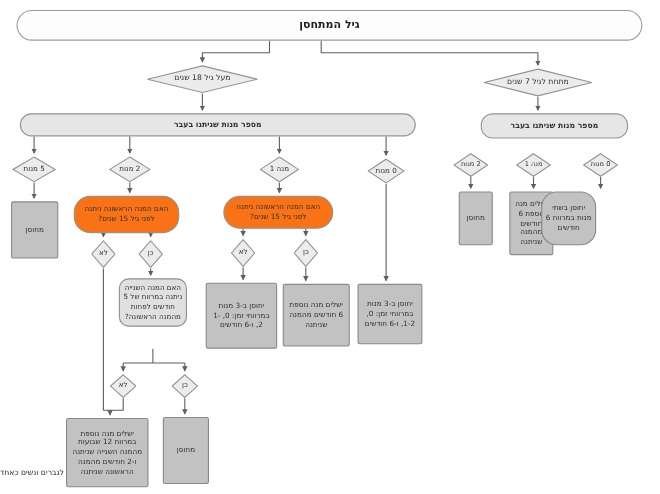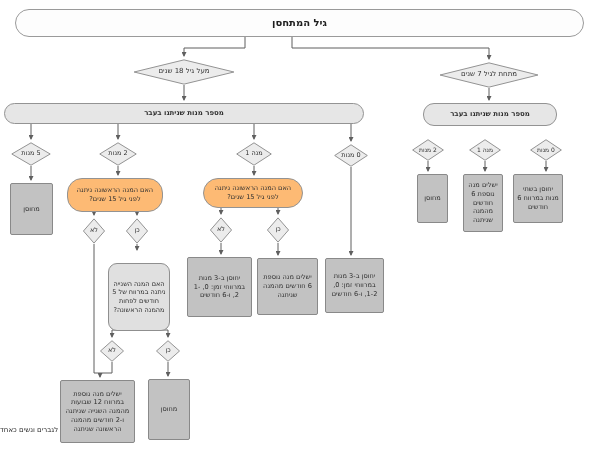--- a/index.html
+++ b/index.html
@@ -11,24 +11,24 @@
     position:absolute;box-sizing:border-box;
     display:flex;align-items:center;justify-content:center;
     text-align:center;line-height:1.32;
   }
   .banner{
     background:#fdfdfd;border:1px solid #9a9a9a;border-radius:14px;
     font-size:10px;font-weight:600;color:#1f1f1f;
   }
   .stadium{
     background:#e6e6e6;border:1px solid #939393;border-radius:11px;
-    font-size:7px;font-weight:600;
+    font-size:7px;font-weight:600;margin-left:14px;
   }
   .qbox{
-    background:#fdba74;border:1px solid #939393;border-radius:15px;
+    background:#f97316;border:1px solid #939393;border-radius:15px;
     font-size:6.6px;padding:2px 4px;
   }
   .qbox2{
     background:#e0e0e0;border:1px solid #8f8f8f;border-radius:9px;
     font-size:6.5px;padding:2px 3px;
   }
   .terminal{
     background:#c2c2c2;border:1px solid #898989;border-radius:2px;
     font-size:6.6px;padding:2px 3px;
   }
@@ -148,21 +148,21 @@
       </svg>
     <span class="lbl">לא</span>
   </div>
   <div class="dia" style="left:126px;top:218px;width:22px;height:26px;">
     <svg viewBox="0 0 100 60" preserveAspectRatio="none">
         <polygon points="50,2 98,30 50,58 2,30" fill="#ececec" stroke="#939393" vector-effect="non-scaling-stroke"></polygon>
       </svg>
     <span class="lbl">כן</span>
   </div>
 
-  <div class="node qbox2" style="left:108px;top:253px;width:62px;height:68px;margin-top:10px;">
+  <div class="node qbox2" style="left:108px;top:253px;width:62px;height:44px;">
     <span>האם המנה השנייה ניתנה במרווח של 5 חודשים לפחות מהמנה הראשונה?</span>
   </div>
   <div class="dia" style="left:100px;top:340px;width:24px;height:22px;">
     <svg viewBox="0 0 100 60" preserveAspectRatio="none">
         <polygon points="50,2 98,30 50,58 2,30" fill="#ececec" stroke="#939393" vector-effect="non-scaling-stroke"></polygon>
       </svg>
     <span class="lbl">לא</span>
   </div>
   <div class="dia" style="left:156px;top:340px;width:24px;height:22px;">
     <svg viewBox="0 0 100 60" preserveAspectRatio="none">
@@ -222,21 +222,21 @@
       </svg>
     <span class="lbl" style="font-size:6px;">0 מנות</span>
   </div>
 
   <div class="node terminal" style="left:417px;top:174px;width:31px;height:49px;">
     <span>מחוסן</span>
   </div>
   <div class="node terminal" style="left:463px;top:174px;width:40px;height:58px;">
     <span>ישלים מנה נוספת 6 חודשים מהמנה שניתנה</span>
   </div>
-  <div class="node terminal" style="left:513px;top:174px;width:50px;height:49px;">
+  <div class="node terminal" style="left:492px;top:174px;width:50px;height:49px;border-radius:14px;">
     <span>יחוסן בשתי מנות במרווח 6 חודשים</span>
   </div>
 
   <div id="footnote">
     <span>*מיועד לגברים ונשים כאחד</span>
   </div>
 
 </div>
 
 </body></html>

